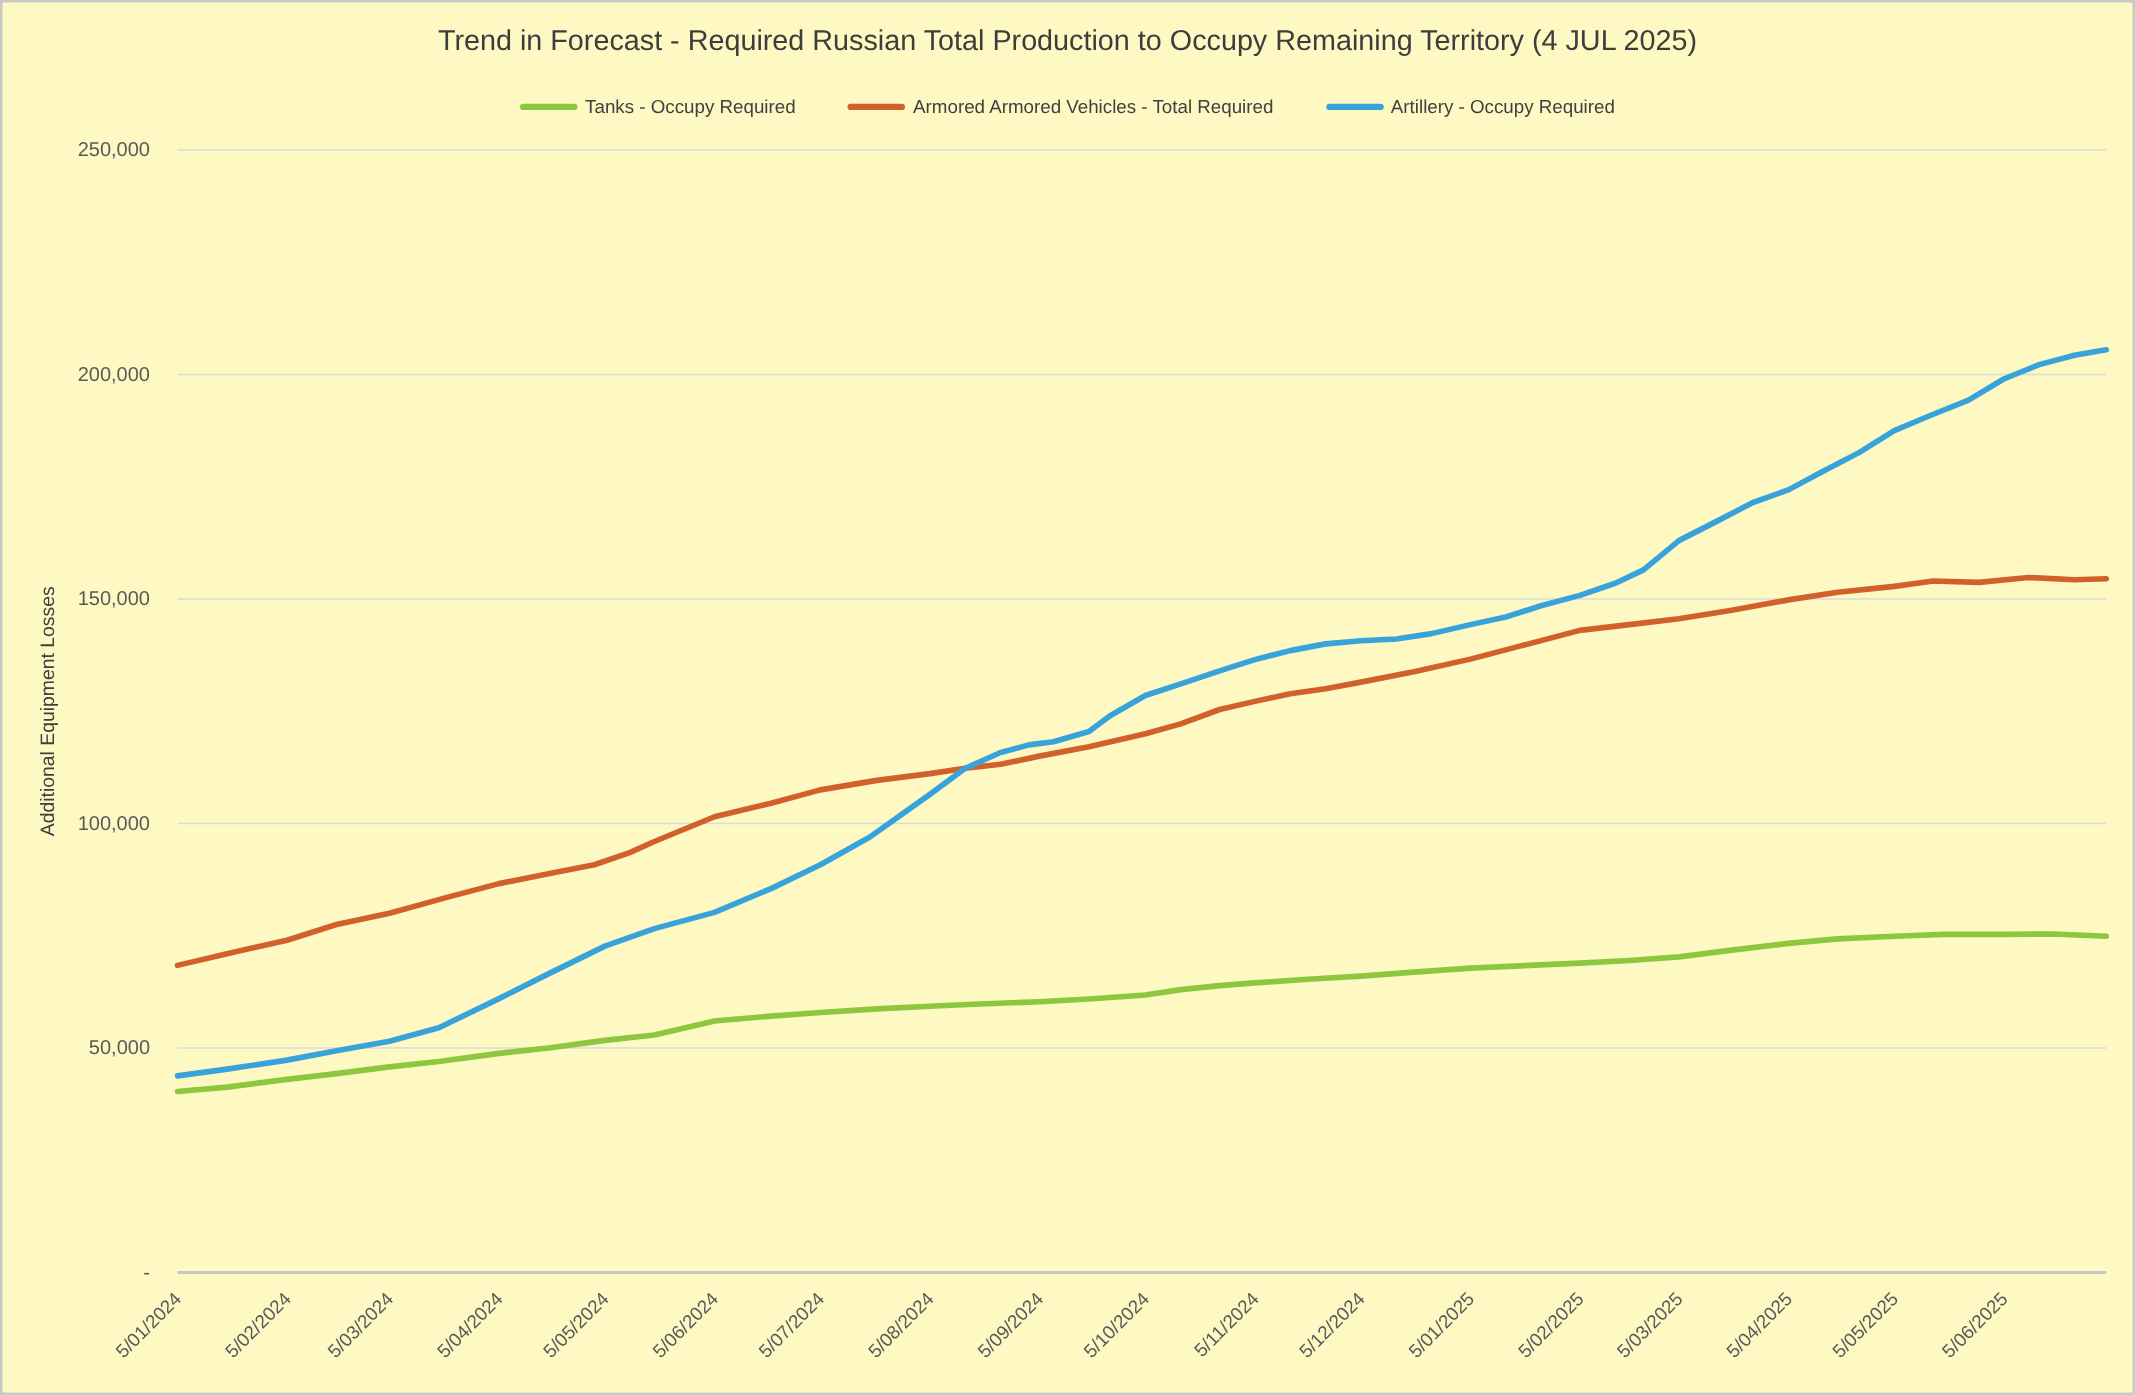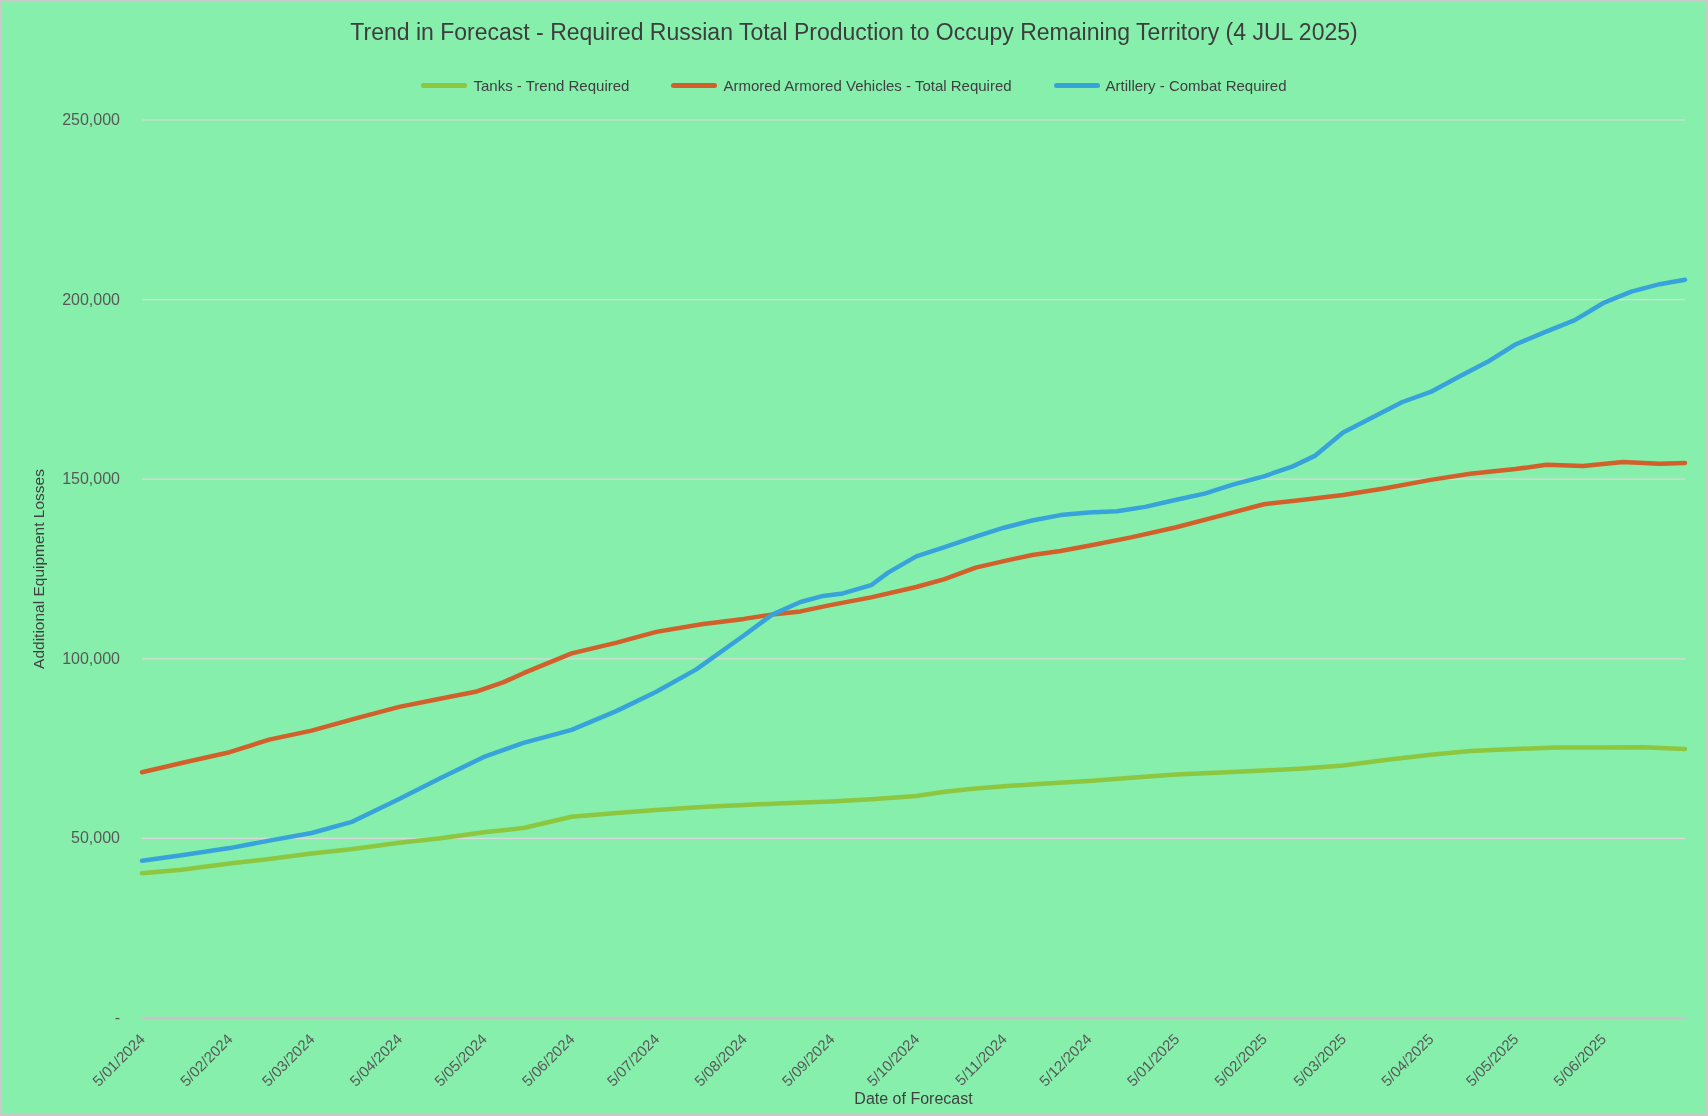--- a/index.html
+++ b/index.html
@@ -1,20 +1,20 @@
 <!DOCTYPE html>
 <html><head>
 <meta charset="utf-8">
 <style>
   html,body{margin:0;padding:0;background:#e8e8e8;}
   .screenshot{
     position:relative;
     width:1708px;height:1116px;
     box-sizing:border-box;
-    background:#86efac;
+    background:#fef9c3;
     border:2px solid #c9c9c9;
     font-family:"Liberation Sans", sans-serif;
     overflow:hidden;
   }
   .chart-title{
     position:absolute;top:17px;left:0;right:0;
     text-align:center;
     font-size:23px;
     color:#3d3d3d;
     letter-spacing:0px;
@@ -45,29 +45,29 @@
 </head>
 <body>
 
 <div class="screenshot">
 
   <div class="chart-title">Trend in Forecast - Required Russian Total Production to Occupy Remaining Territory (4 JUL 2025)</div>
 
   <div class="legend">
     <div class="legend-item">
       <span class="legend-swatch" style="background: rgb(141, 198, 63);"></span>
-      <span class="legend-label">Tanks - Trend Required</span>
+      <span class="legend-label">Tanks - Occupy Required</span>
     </div>
     <div class="legend-item">
       <span class="legend-swatch" style="background: rgb(210, 96, 43);"></span>
       <span class="legend-label">Armored Armored Vehicles - Total Required</span>
     </div>
     <div class="legend-item">
       <span class="legend-swatch" style="background: rgb(56, 163, 219);"></span>
-      <span class="legend-label">Artillery - Combat Required</span>
+      <span class="legend-label">Artillery - Occupy Required</span>
     </div>
   </div>
 
   <svg id="chart-svg" width="1708" height="1116" viewBox="0 0 1708 1116">
       <line x1="140" y1="1016" x2="1683" y2="1016" stroke="#C6C6C6" stroke-width="2.5"></line>
       <text x="118" y="1021" text-anchor="end" fill="#595959" font-size="16px" font-family="Liberation Sans, sans-serif">-</text>
       <line x1="140" y1="836.4" x2="1683" y2="836.4" stroke="#DADADA" stroke-width="1.2"></line>
       <text x="118" y="841.4" text-anchor="end" fill="#595959" font-size="16px" font-family="Liberation Sans, sans-serif">50,000</text>
       <line x1="140" y1="656.8" x2="1683" y2="656.8" stroke="#DADADA" stroke-width="1.2"></line>
       <text x="118" y="661.8" text-anchor="end" fill="#595959" font-size="16px" font-family="Liberation Sans, sans-serif">100,000</text>
@@ -95,15 +95,14 @@
       <text transform="translate(1432.6593406593406,1038) rotate(-45)" text-anchor="end" fill="#595959" font-size="15px" font-family="Liberation Sans, sans-serif">5/04/2025</text>
       <text transform="translate(1517.4395604395604,1038) rotate(-45)" text-anchor="end" fill="#595959" font-size="15px" font-family="Liberation Sans, sans-serif">5/05/2025</text>
       <text transform="translate(1605.0457875457876,1038) rotate(-45)" text-anchor="end" fill="#595959" font-size="15px" font-family="Liberation Sans, sans-serif">5/06/2025</text>
       <polyline points="140.0,871.2 179.6,867.7 227.6,861.5 267.2,856.9 309.6,851.5 349.1,847.2 397.2,840.7 436.7,836.4 481.9,830.3 521.5,826.0 569.6,814.8 614.8,810.9 654.3,808.0 699.5,805.1 741.9,803.0 781.5,801.2 829.5,799.4 869.1,797.2 914.3,794.0 942.6,789.7 973.7,786.5 1001.9,784.3 1044.3,781.4 1086.7,778.9 1129.1,775.7 1174.3,772.5 1213.9,770.7 1261.9,768.5 1301.5,766.4 1341.1,763.5 1383.4,758.1 1428.7,752.7 1468.2,749.1 1513.4,747.0 1553.0,745.5 1601.0,745.5 1640.6,745.2 1683.0,747.0" fill="none" stroke="#8DC63F" stroke-width="4.5" stroke-linecap="round" stroke-linejoin="round"></polyline>
       <polyline points="140.0,770.3 179.6,761.0 227.6,750.2 267.2,737.6 309.6,728.6 354.8,716.1 397.2,704.9 436.7,697.0 473.5,689.8 501.7,680.1 521.5,671.2 569.6,651.4 614.8,640.6 654.3,629.9 699.5,622.3 741.9,616.9 770.2,612.6 798.5,609.4 829.5,602.9 869.1,595.4 914.3,585.0 942.6,577.1 973.7,565.6 1001.9,559.1 1030.2,553.0 1058.5,549.0 1086.7,543.7 1129.1,535.4 1174.3,525.3 1213.9,514.9 1261.9,502.3 1301.5,497.7 1341.1,493.0 1383.4,486.2 1428.7,477.9 1468.2,471.8 1513.4,467.1 1544.5,462.8 1581.3,463.9 1620.8,460.0 1657.6,461.8 1683.0,461.0" fill="none" stroke="#D2602B" stroke-width="4.5" stroke-linecap="round" stroke-linejoin="round"></polyline>
       <polyline points="140.0,858.7 179.6,853.3 227.6,846.1 267.2,838.6 309.6,831.0 349.1,820.2 397.2,796.9 436.7,777.1 481.9,754.9 521.5,740.9 569.6,727.9 614.8,708.9 654.3,689.8 693.9,667.6 741.9,633.5 770.2,612.6 798.5,600.0 821.1,593.9 840.8,591.4 869.1,583.2 886.1,570.6 914.3,554.4 942.6,545.1 973.7,534.7 1001.9,525.7 1030.2,518.5 1058.5,513.1 1086.7,510.6 1115.0,509.2 1143.2,504.9 1174.3,497.7 1202.6,491.6 1230.8,482.6 1261.9,474.3 1290.2,464.6 1312.8,453.9 1341.1,430.5 1369.3,416.1 1400.4,400.0 1428.7,389.9 1456.9,374.8 1485.2,360.1 1513.4,342.5 1541.7,330.6 1572.8,318.1 1601.0,301.2 1629.3,289.7 1657.6,282.2 1683.0,277.8" fill="none" stroke="#38A3DB" stroke-width="4.5" stroke-linecap="round" stroke-linejoin="round"></polyline>
     </svg>
 
   <div class="y-axis-title">Additional Equipment Losses</div>
 
-  <div class="x-axis-title">Date of Forecast</div>
 
 </div>
 
 </body></html>

